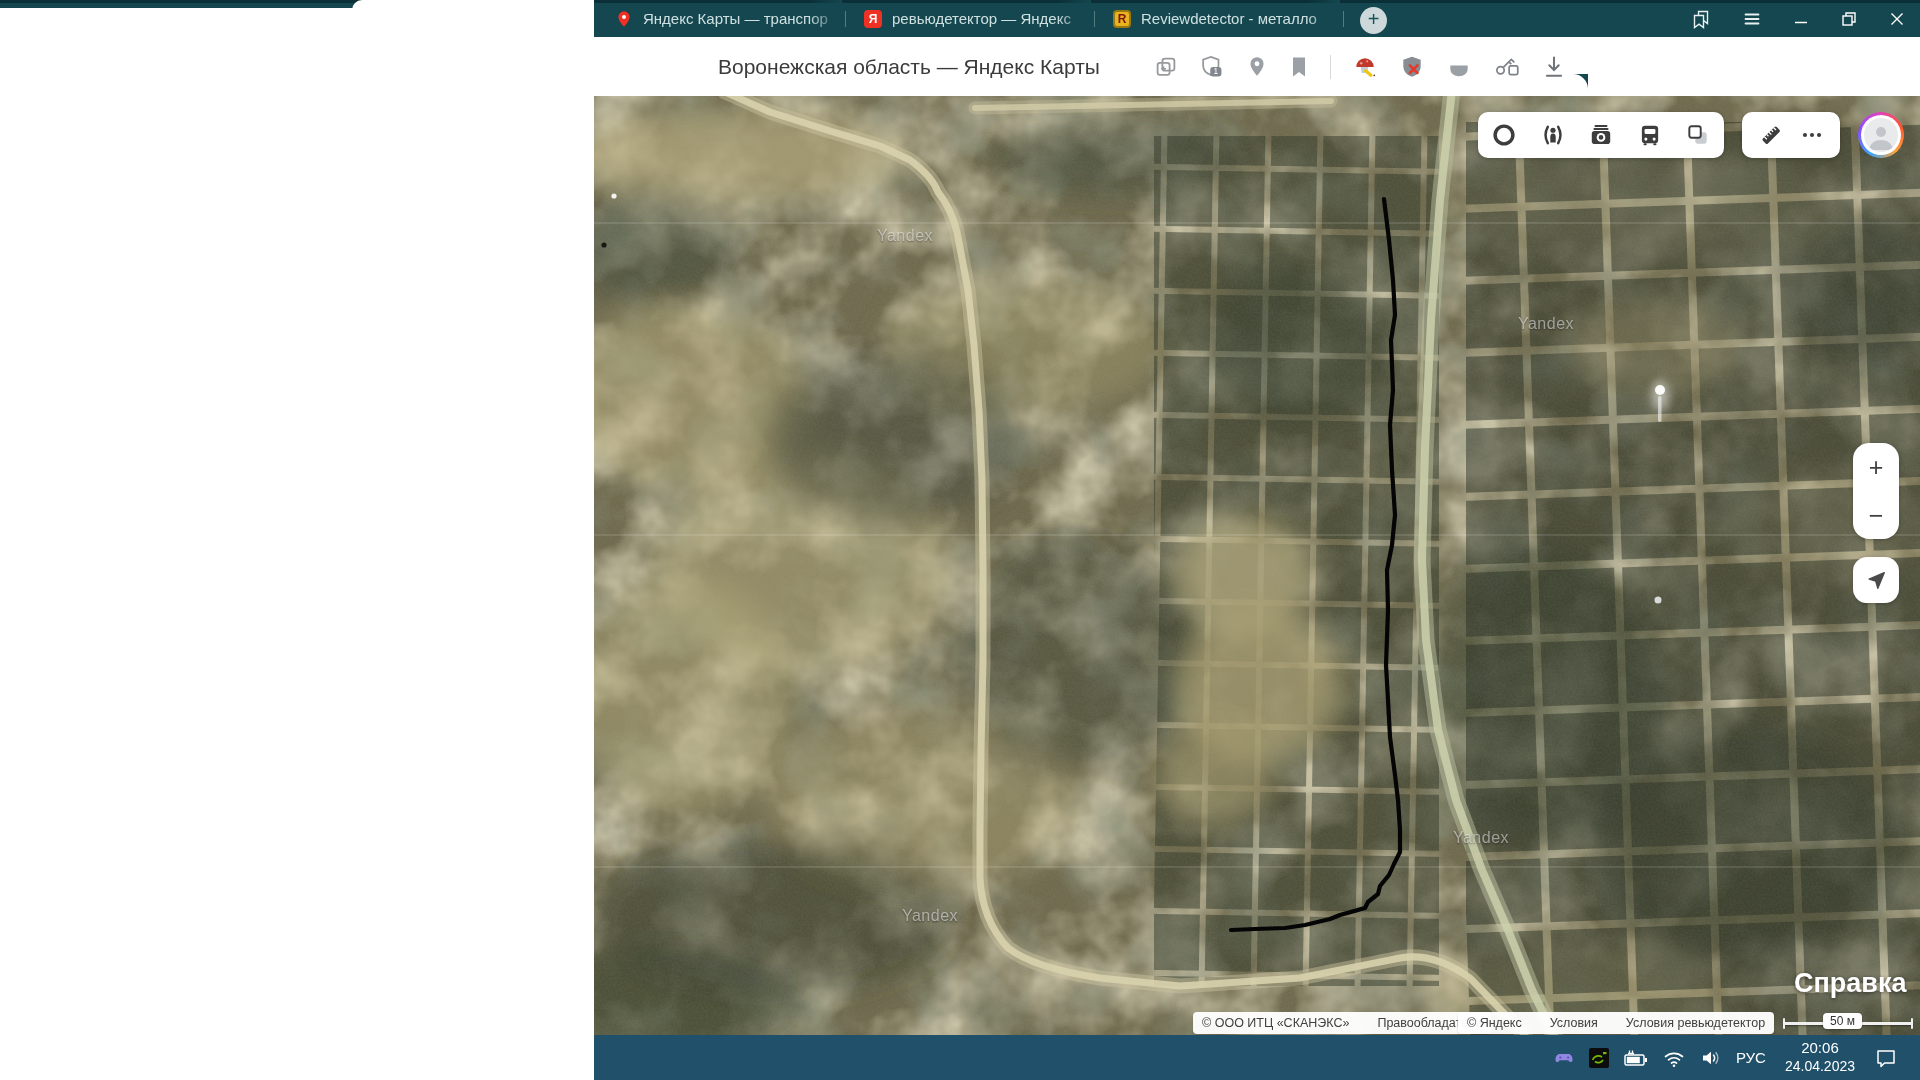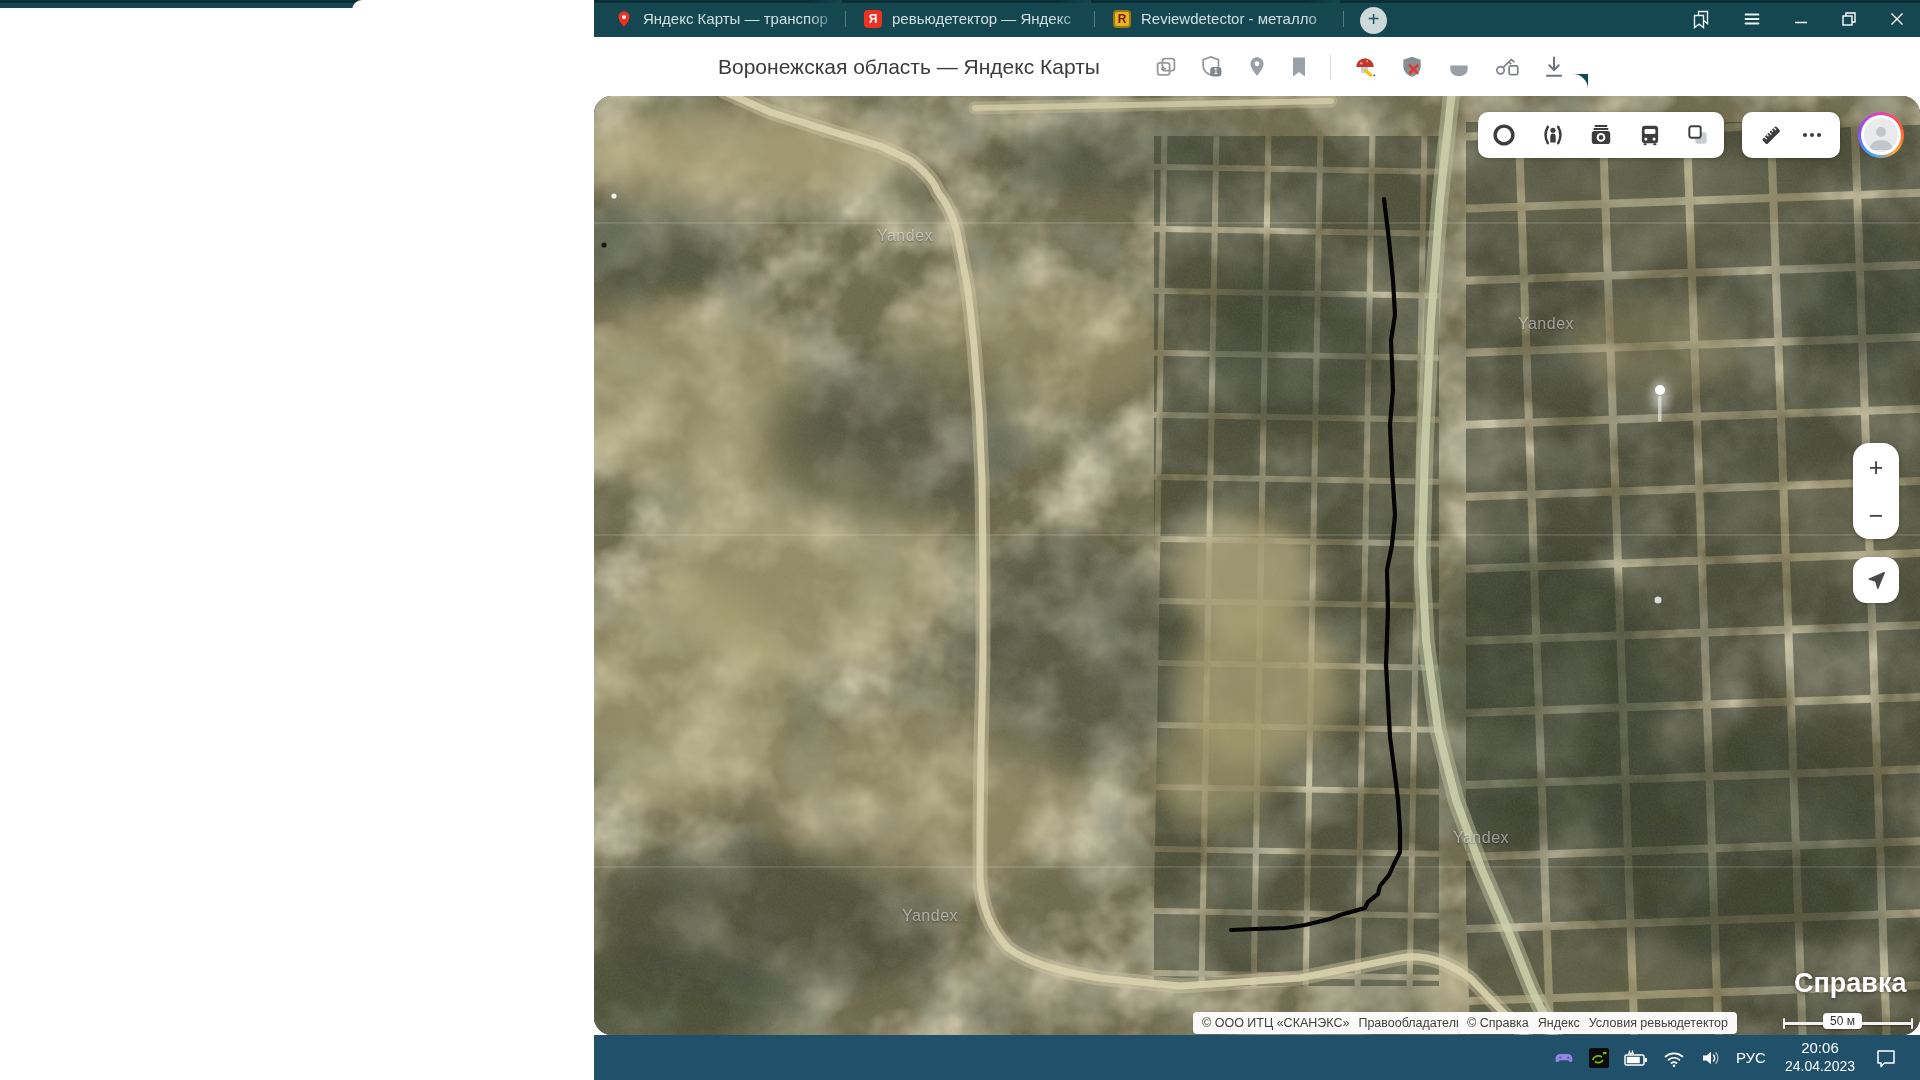--- a/index.html
+++ b/index.html
@@ -24,39 +24,39 @@
 
   .addrbar { position:absolute; left:0; top:37px; width:1588px; height:59px; background:#ffffff; }
   .page-title { position:absolute; left:718px; top:0; height:59px; line-height:59px; font-size:21px; color:#3b3b3b; white-space:nowrap; }
   .addr-icons { position:absolute; right:22px; top:0; height:59px; display:flex; align-items:center; gap:21px; }
   .addr-icons svg { display:block; cursor:pointer; }
   .addr-div { width:1px; height:24px; background:#d9d9d9; }
   .addr-corner { position:absolute; right:0; top:37px; width:16px; height:16px; background:#14474f; }
   .addr-corner::after { content:""; position:absolute; inset:0; background:#fff; border-top-right-radius:15px; }
 
   
-  .map { position:absolute; left:594px; top:96px; width:1326px; height:939px; background:#404040; overflow:hidden;border-radius:18px; }
+  .map { position:absolute; left:594px; top:96px; width:1326px; height:939px; background:#404040; overflow:hidden; }
   .map svg.terrain { position:absolute; left:0; top:0; }
   .wm { position:absolute; transform:translate(-50%,-50%); color:rgba(255,255,255,.5); font-size:16px; letter-spacing:.5px; text-shadow:0 1px 2px rgba(0,0,0,.45); white-space:nowrap; }
 
   .mt-pill { position:absolute; background:#fff; border-radius:10px; box-shadow:0 1px 4px rgba(0,0,0,.28); display:flex; align-items:center; }
   .mt-main { left:884px; top:16px; width:246px; height:46px; justify-content:space-between; padding:0 13px; }
   .mt-tools { left:1148px; top:16px; width:98px; height:46px; justify-content:space-around; padding:0 8px; }
   .mt-pill svg { display:block; cursor:pointer; }
   .avatar { position:absolute; left:1264px; top:16px; width:46px; height:46px; border-radius:50%; cursor:pointer;
             background:conic-gradient(from 210deg,#3aa5ff,#8a4dff,#e040c0,#ff5533,#ffa23a,#3aa5ff); }
   .avatar .inner { position:absolute; inset:3px; border-radius:50%; background:#fff; }
   .avatar .face { position:absolute; inset:6px; border-radius:50%; background:#e9eaec; overflow:hidden; }
   .avatar .face svg { position:absolute; left:3px; top:4px; }
 
   .zoomctl { position:absolute; left:1259px; top:347px; width:46px; height:96px; background:#fff; border-radius:16px; box-shadow:0 1px 4px rgba(0,0,0,.28); display:flex; flex-direction:column; }
   .zoomctl .zb { flex:1; font-size:25px; color:#414141; text-align:center; line-height:48px; cursor:pointer; }
   .locate { position:absolute; left:1259px; top:461px; width:46px; height:46px; background:#fff; border-radius:14px; box-shadow:0 1px 4px rgba(0,0,0,.28); display:flex; align-items:center; justify-content:center; cursor:pointer; }
 
-  .cp-pill { position:absolute; top:916px; height:22px; background:rgba(255,255,255,.96); border-radius:4px; display:flex; align-items:center; gap:9px; padding:0 9px; font-size:12.5px; color:#404040; box-shadow:0 1px 2px rgba(0,0,0,.2); white-space:nowrap; }
+  .cp-pill { position:absolute; top:916px; height:22px; background:rgba(255,255,255,.96); border-radius:4px; display:flex; align-items:center; gap:28px; padding:0 9px; font-size:12.5px; color:#404040; box-shadow:0 1px 2px rgba(0,0,0,.2); white-space:nowrap; }
   .cp-link { cursor:pointer; }
   .scalebar { position:absolute; left:1189px; top:914px; width:130px; height:26px; }
   .scalebar .line { position:absolute; left:0; right:0; top:12px; height:3px; background:#f0f0f0; border-radius:2px; box-shadow:0 1px 2px rgba(0,0,0,.4); }
   .scalebar .tick { position:absolute; top:8px; width:2px; height:11px; background:#f0f0f0; border-radius:1px; }
   .scalebar .pill { position:absolute; left:40px; top:3px; background:#fff; border-radius:4px; padding:1px 7px; font-size:12px; color:#333; box-shadow:0 1px 2px rgba(0,0,0,.3); }
   .ylogo { position:absolute; left:1200px; top:872px; color:#fff; font-size:27px; font-weight:bold; text-shadow:0 1px 4px rgba(0,0,0,.65); }
 
   
   .taskbar { position:absolute; left:0; top:1035px; width:1920px; height:45px; background:#20506a; }
   .tray { position:absolute; right:22px; top:0; height:45px; display:flex; align-items:center; gap:13px; color:#fff;justify-content:flex-end; }
@@ -324,22 +324,22 @@
       <svg width="22" height="22" viewBox="0 0 24 24">
           <path d="M21 4L4.5 11l7.3 2.3L14 21z" fill="#4a4a4a" stroke="#4a4a4a" stroke-width="1.5" stroke-linejoin="round"></path>
         </svg>
     </div>
 
     <div class="cp-pill" style="left:599px">
       <span>© ООО ИТЦ «СКАНЭКС»</span>
       <span class="cp-link">Правообладатели</span>
     </div>
     <div class="cp-pill" style="left:864px">
-      <span>© Справка</span>
-      <span class="cp-link">Яндекс</span>
+      <span>© Яндекс</span>
+      <span class="cp-link">Условия</span>
       <span class="cp-link">Условия ревьюдетектор</span>
     </div>
     <div class="scalebar">
       <div class="line"></div>
       <div class="tick" style="left:0"></div>
       <div class="tick" style="right:0"></div>
       <div class="pill">50 м</div>
     </div>
     <div class="ylogo">Справка</div>
   </div>

